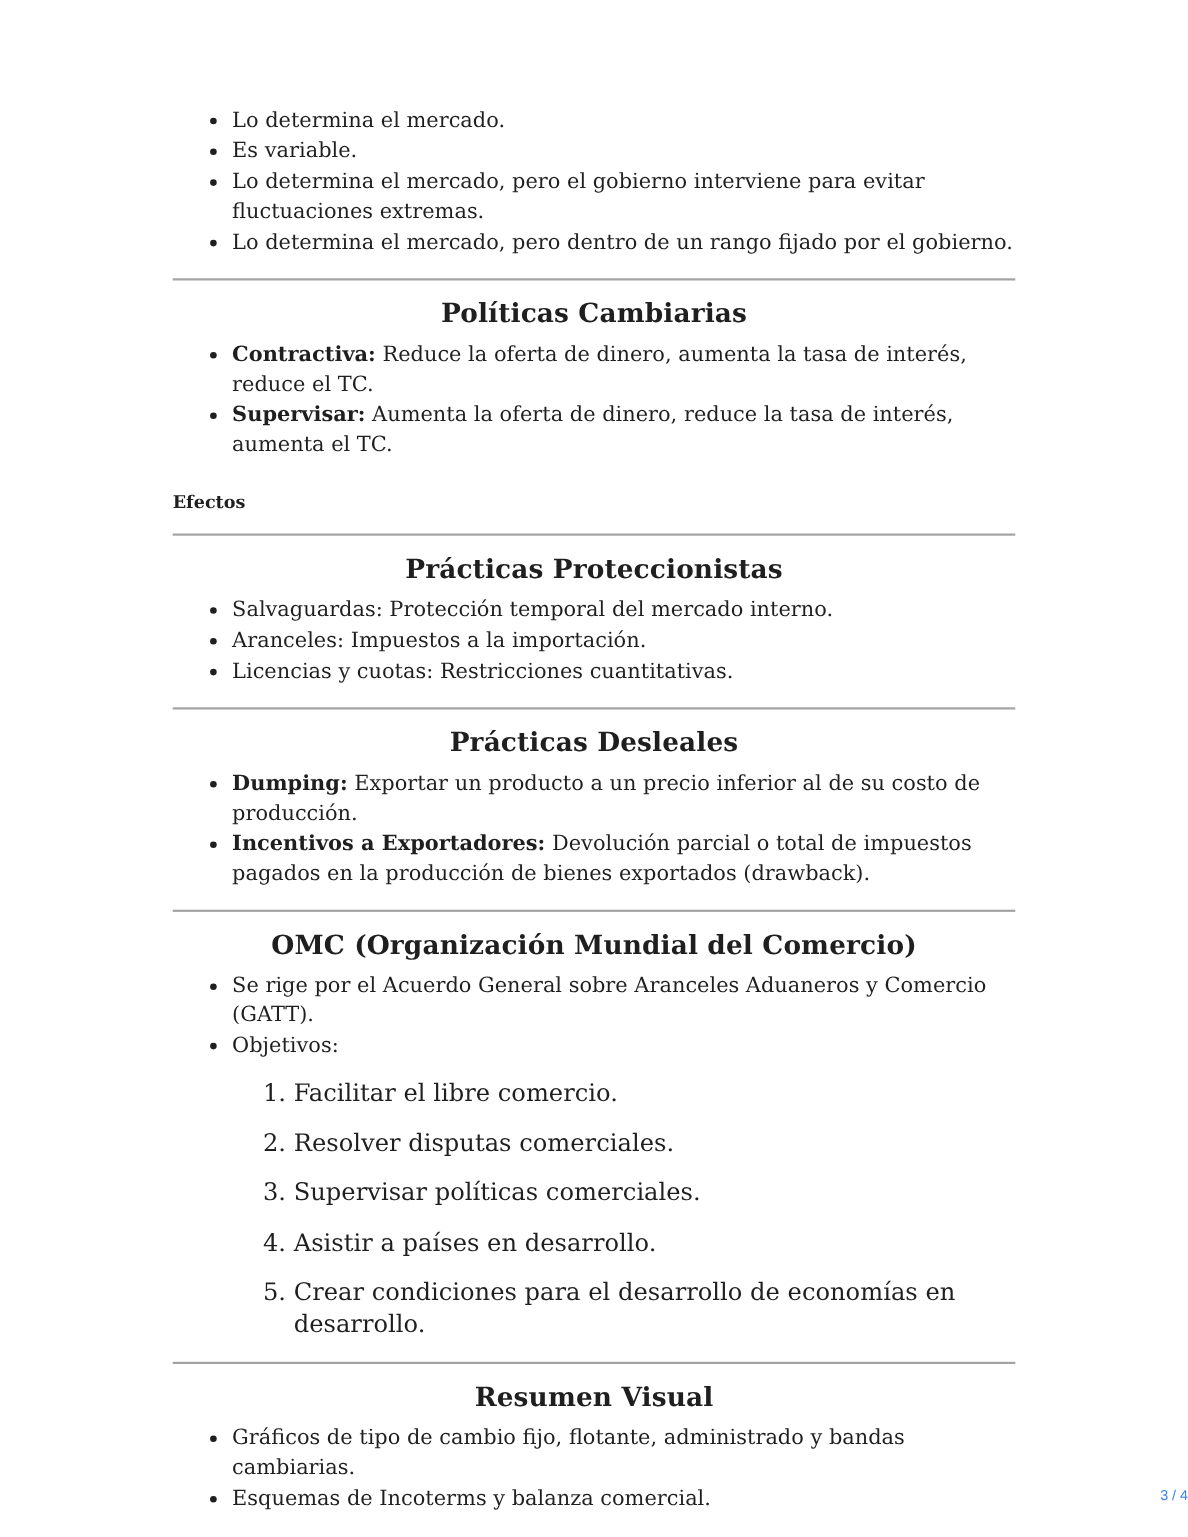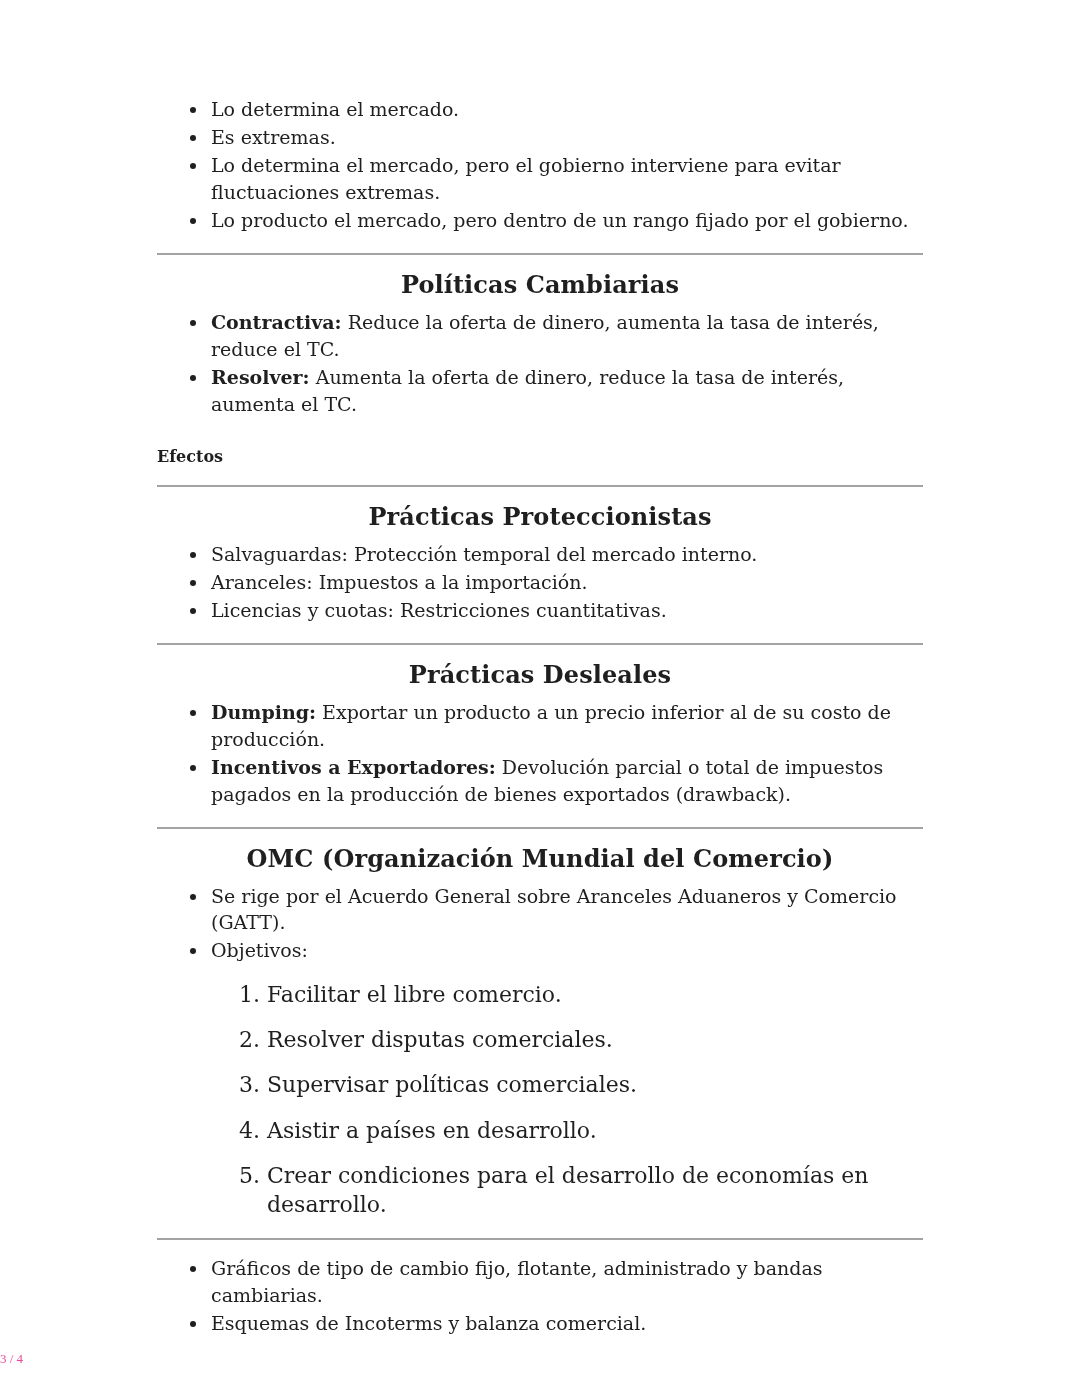--- a/index.html
+++ b/index.html
@@ -60,53 +60,53 @@
     border: none;
     border-top: 2px solid #a3a3a3;
     margin: 19px 0 15px 0;
   }
   hr.divider + h2 { margin-top: 0; text-align: center; }
   .footer {
     position: absolute;
     bottom: 30px;
     left: 0;
     width: 100%;
-    text-align: left;
-    font-family: Liberation Serif, serif;
+    text-align: right;
+    font-family: Liberation Sans, sans-serif;
     font-size: 13px;
-    color: #ec4899;
+    color: #3b82f6;
   }
 </style>
 </head>
 <body>
 
 <div class="content">
 
   <ul>
     <li>Lo determina el mercado.</li>
-    <li>Es extremas.</li>
+    <li>Es variable.</li>
   </ul>
 
   <ul>
     <li>Lo determina el mercado, pero el gobierno interviene para evitar fluctuaciones extremas.</li>
   </ul>
 
   <ul>
-    <li>Lo producto el mercado, pero dentro de un rango fijado por el gobierno.</li>
+    <li>Lo determina el mercado, pero dentro de un rango fijado por el gobierno.</li>
   </ul>
 
   <hr class="divider">
 
   <h2>Políticas Cambiarias</h2>
   <ul>
     <li>
       <b>Contractiva:</b><span> Reduce la oferta de dinero, aumenta la tasa de interés, reduce el TC.</span>
     </li>
     <li>
-      <b>Resolver:</b><span> Aumenta la oferta de dinero, reduce la tasa de interés, aumenta el TC.</span>
+      <b>Supervisar:</b><span> Aumenta la oferta de dinero, reduce la tasa de interés, aumenta el TC.</span>
     </li>
   </ul>
 
   <h4>Efectos</h4>
 
   <hr class="divider">
 
   <h2>Prácticas Proteccionistas</h2>
   <ul>
     <li>Salvaguardas: Protección temporal del mercado interno.</li>
@@ -138,20 +138,21 @@
         <li>Resolver disputas comerciales.</li>
         <li>Supervisar políticas comerciales.</li>
         <li>Asistir a países en desarrollo.</li>
         <li>Crear condiciones para el desarrollo de economías en desarrollo.</li>
       </ol>
     </li>
   </ul>
 
   <hr class="divider">
 
+  <h2>Resumen Visual</h2>
   <ul>
     <li>Gráficos de tipo de cambio fijo, flotante, administrado y bandas cambiarias.</li>
     <li>Esquemas de Incoterms y balanza comercial.</li>
 
   </ul>
 
 </div>
 
 <div class="footer">3 / 4</div>
 

